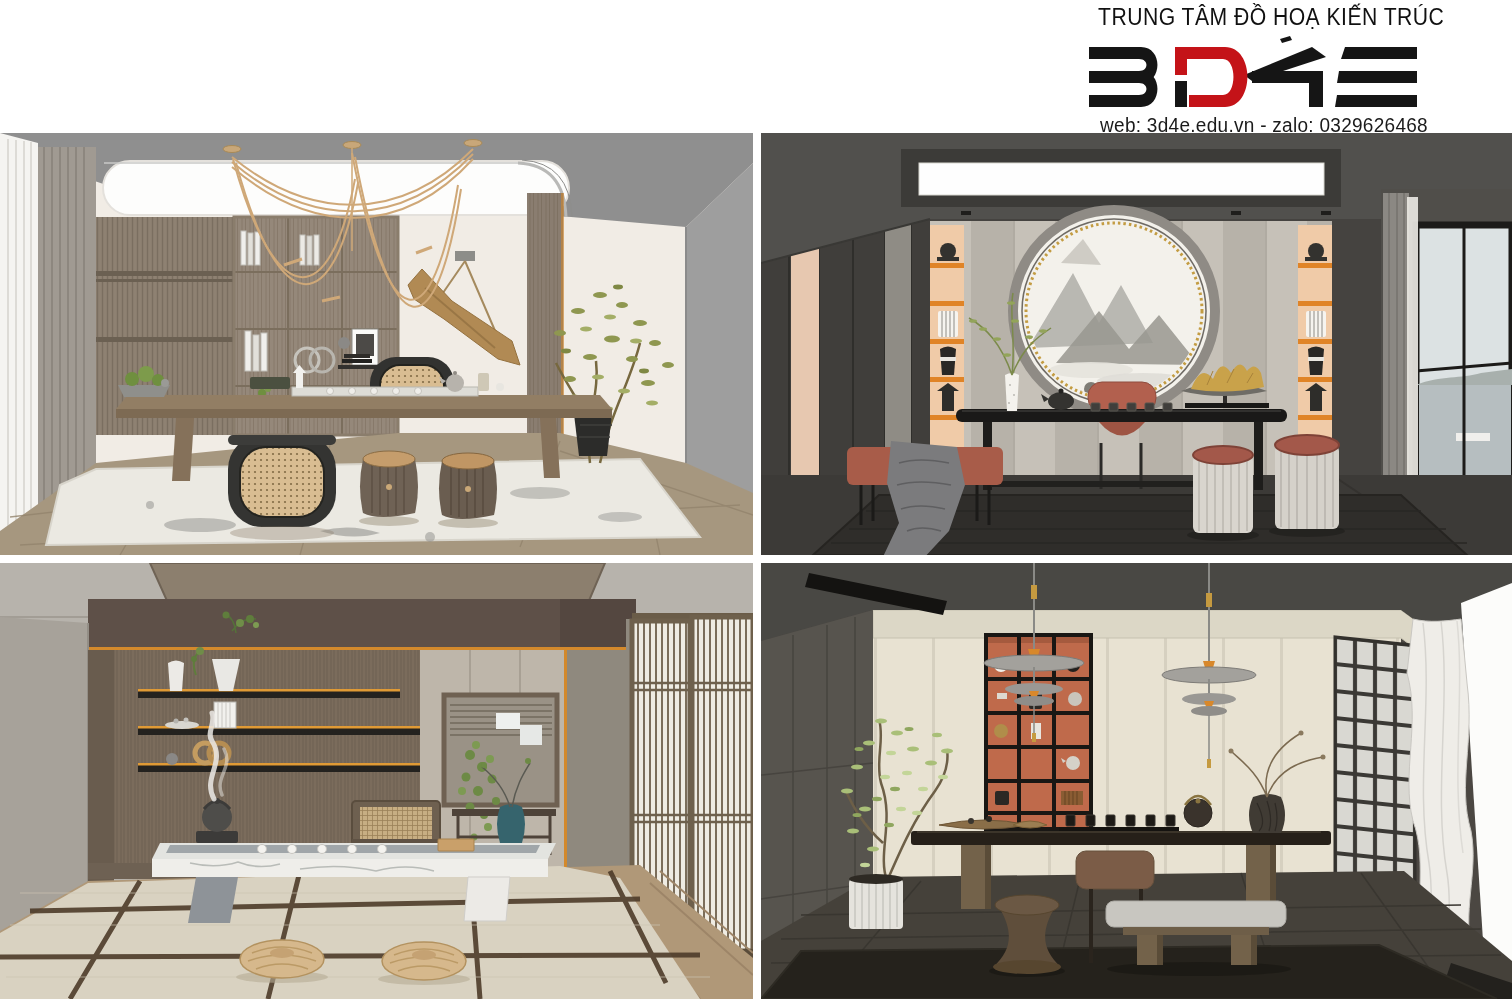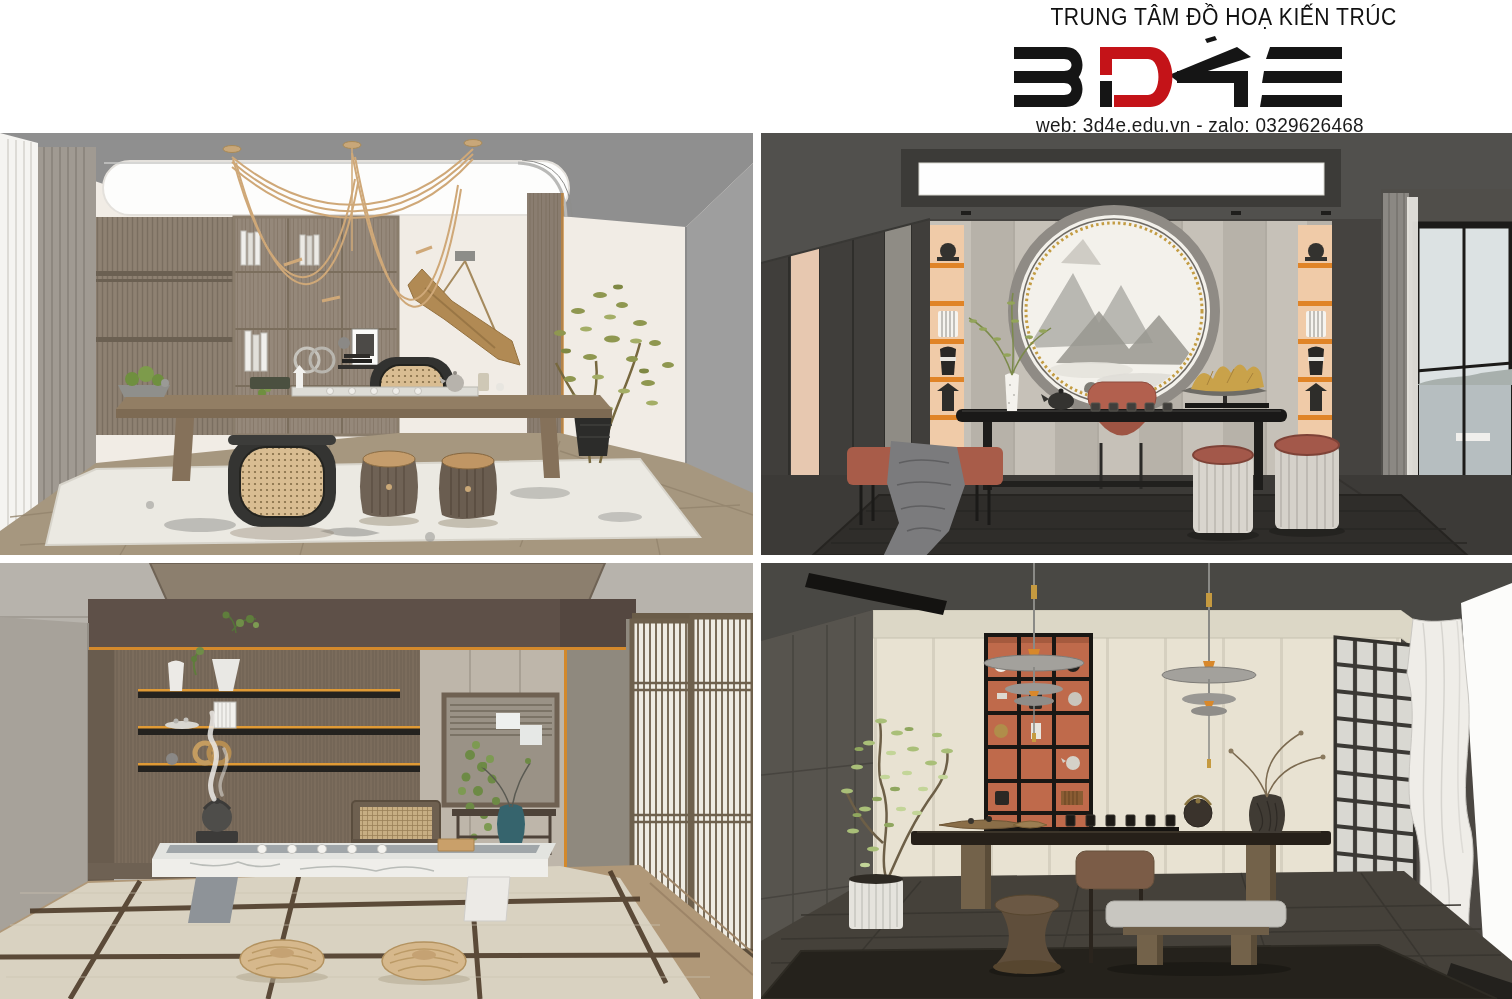--- a/index.html
+++ b/index.html
@@ -1,20 +1,20 @@
 <!DOCTYPE html>
 <html><head>
 <meta charset="utf-8">
 <style>
   html,body{margin:0;padding:0;background:#ffffff;}
   body{width:1512px;height:999px;position:relative;overflow:hidden;
        font-family:"Liberation Sans",sans-serif;}
   .page{position:absolute;inset:0;background:#fff;}
   
-  .brand{position:absolute;top:4px;right:20px;width:480px;text-align:left;color:#161616;}
+  .brand{position:absolute;top:4px;right:20px;width:480px;text-align:center;color:#161616;}
   .brand-title{font-size:23px;letter-spacing:.5px;font-weight:400;color:#111;
                white-space:nowrap;transform:scaleX(.92);transform-origin:right;}
   .brand-logo{margin-top:2px;}
   .brand-contact{font-size:20px;letter-spacing:.3px;color:#1b1b1b;white-space:nowrap;
                  margin-top:1px;transform:scaleX(.95);transform-origin:right;}
   .sr{position:absolute;width:1px;height:1px;overflow:hidden;clip:rect(0 0 0 0);}
   
   .panel{position:absolute;overflow:hidden;background:#ddd;}
   .panel svg{display:block;}
   #p-tl{left:0;   top:133px;width:753px;height:422px;}

